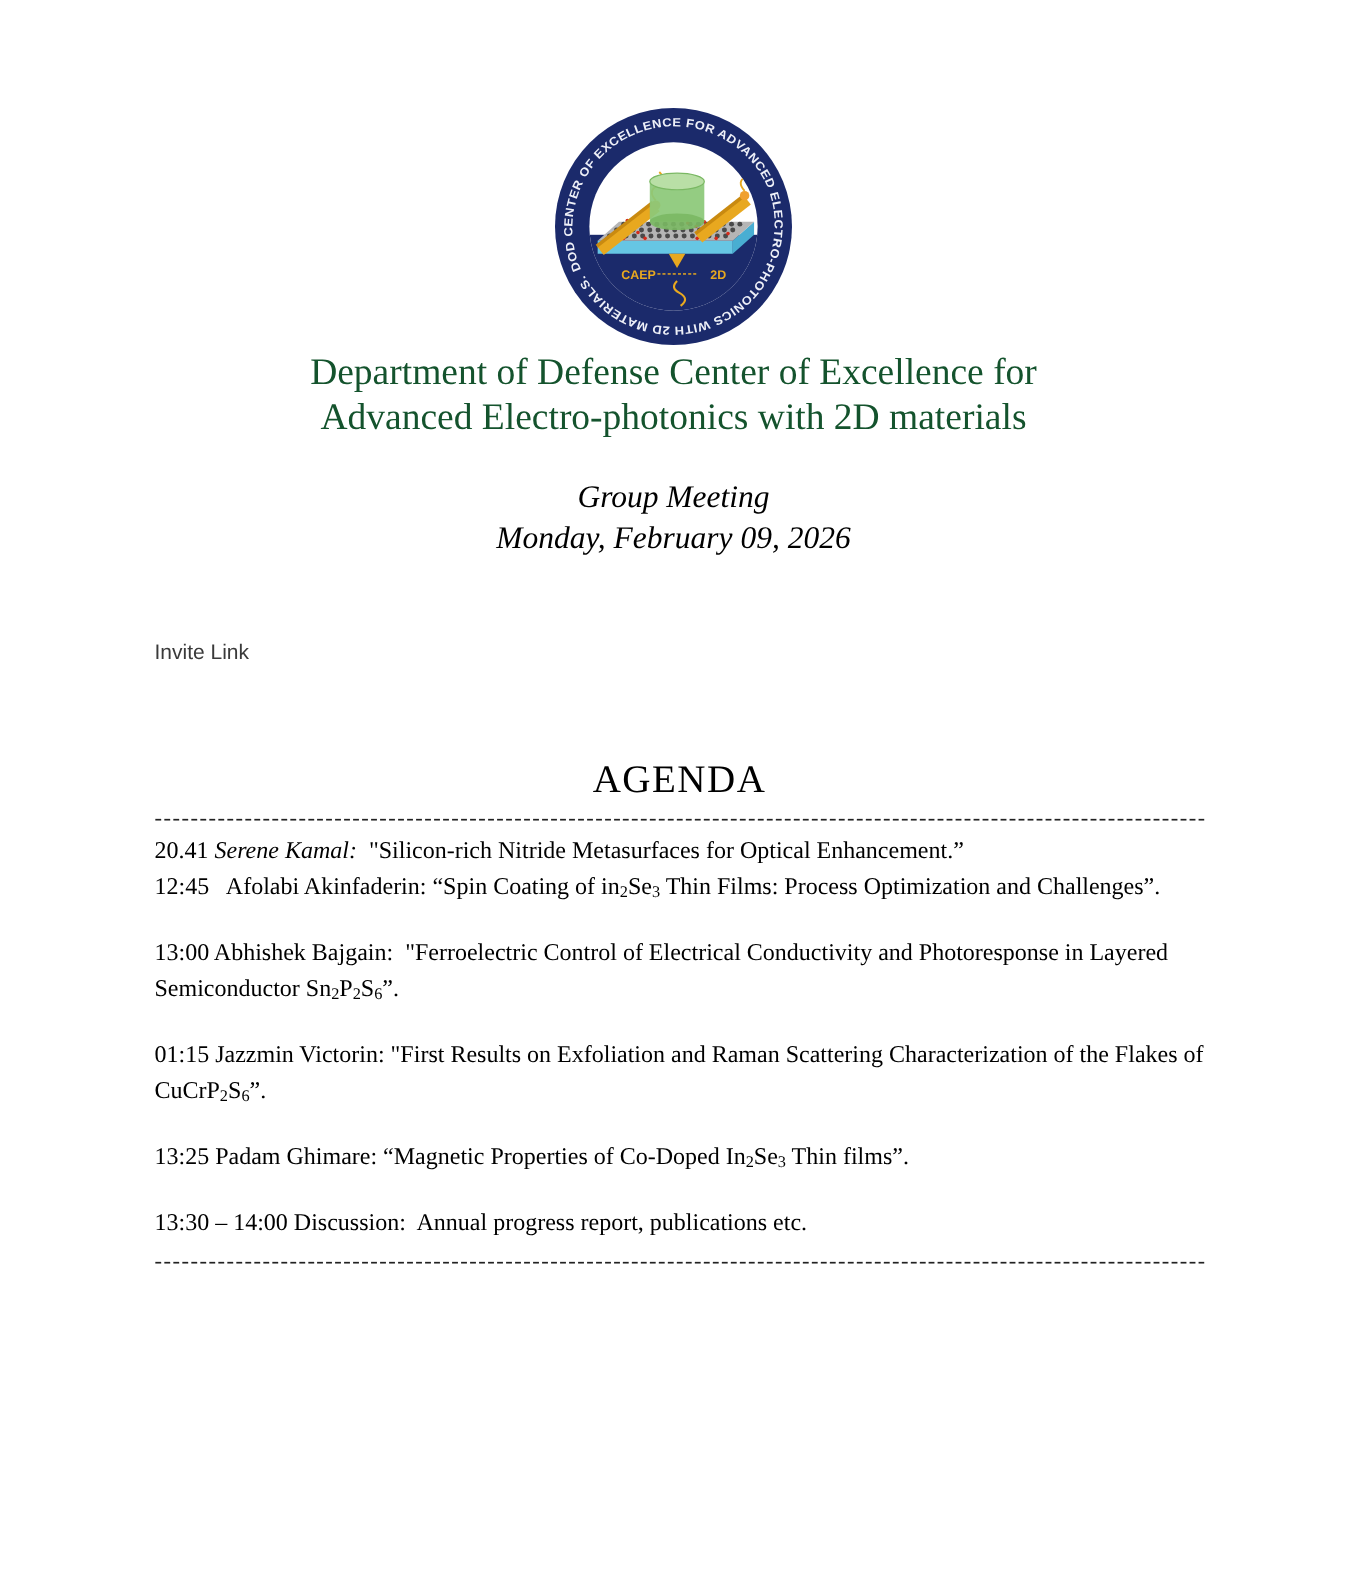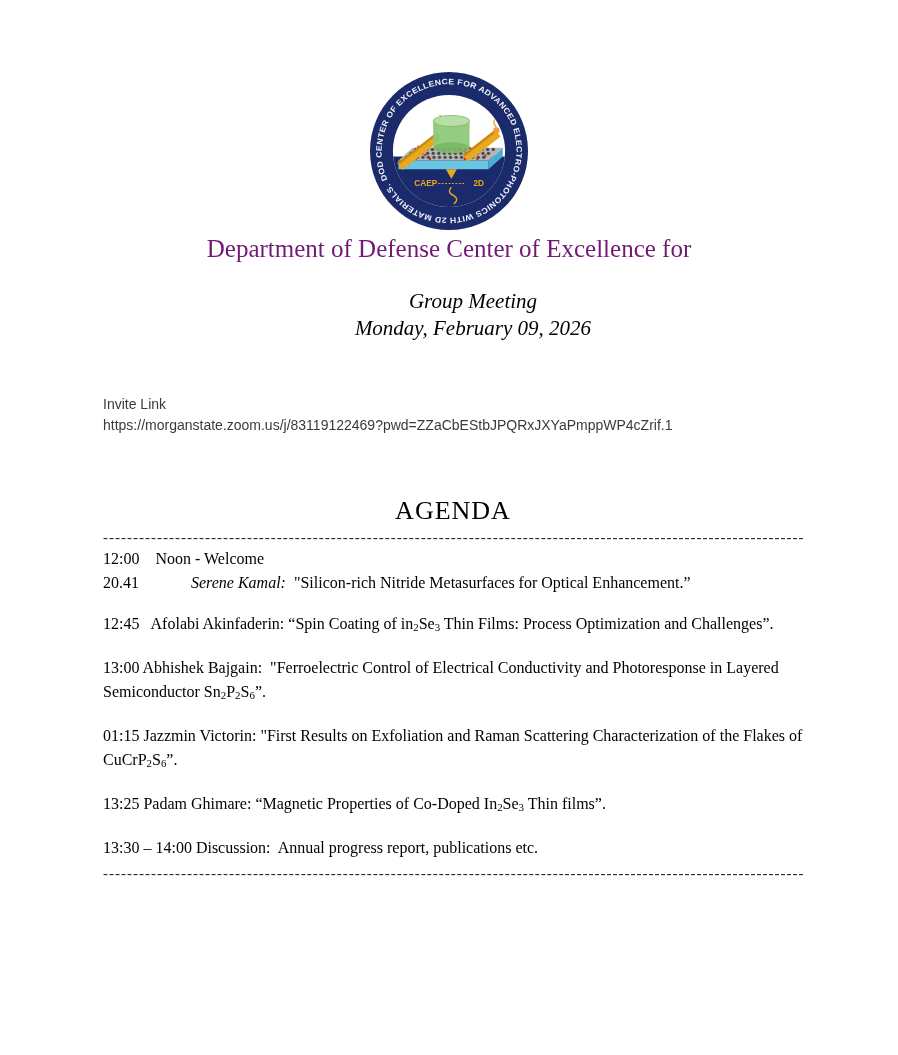--- a/index.html
+++ b/index.html
@@ -3,23 +3,23 @@
 <meta charset="utf-8">
 <style>
   * { margin:0; padding:0; box-sizing:border-box; }
   html,body { background:#ffffff; }
   .page {
     position:relative; width:898px; height:1055px; background:#fff;
     font-family:"Liberation Serif","DejaVu Serif",serif; color:#000;
     overflow:hidden;
   }
   .logo { display:block; margin:72px auto 0 auto; width:158px; height:158px; }
-  .doc-title { margin-top:4px; text-align:center; font-size:25px; line-height:30px; color:#701a75; }
+  .doc-title { margin-top:4px; text-align:center; font-size:25px; line-height:30px; color:#14532d; }
   .meeting-block { margin-top:24px; text-align:center; font-size:21px; line-height:27px; }
-  .it { font-style:italic;margin-left:48px; }
+  .it { font-style:italic; }
   .invite-block {
     margin:52px 0 0 103px; width:700px;
     font-family:"Liberation Sans","DejaVu Sans",sans-serif;
     font-size:14px; line-height:21px; color:#3a3a3a;
   }
   .agenda-wrap { margin:0 auto; width:700px; margin-left:103px; }
   .agenda-heading { margin-top:60px; text-align:center; font-size:26px; letter-spacing:1px; }
   .agenda-heading span { text-underline-offset:3px; }
   .divider {
     margin-top:4px; width:100%; height:15px; overflow:hidden;
@@ -147,39 +147,38 @@
       <polygon points="96,123 110,123 103,135" fill="#e8a81f"></polygon>
       <text x="56" y="144" font-family="Liberation Sans, DejaVu Sans, sans-serif" font-size="10.5" font-weight="bold" fill="#e8a81f">CAEP</text>
       <text x="86" y="143" font-family="Liberation Sans, DejaVu Sans, sans-serif" font-size="10" font-weight="bold" fill="#e8a81f" letter-spacing="1">--------</text>
       <text x="131" y="144" font-family="Liberation Sans, DejaVu Sans, sans-serif" font-size="10.5" font-weight="bold" fill="#e8a81f">2D</text>
       <path d="M103,146 q-6,6 2,10 q9,5 1,11" stroke="#e8a81f" stroke-width="1.8" fill="none"></path>
     </g>
   </svg>
 
   <div class="doc-title">
     <div>Department of Defense Center of Excellence for</div>
+    <div>Advanced Electro-photonics with 2D materials</div>
   </div>
 
   <div class="meeting-block">
     <div class="it">Group Meeting</div>
     <div class="it">Monday, February 09, 2026</div>
   </div>
 
   <div class="invite-block">
     <div>Invite Link</div>
-    <div>https://morganstate.zoom.us/j/83119122469?pwd=ZZaCbEStbJPQRxJXYaPmppWP4cZrif.1</div>
   </div>
 
   <div class="agenda-wrap">
     <div class="agenda-heading">
       <span>AGENDA</span>
     </div>
     <div class="divider">------------------------------------------------------------------------------------------------------------------------------------------------------</div>
     <div class="agenda-list" id="agenda-list">
-        <p class="agenda-item"><span>12:00    Noon - Welcome</span></p>
         <p class="agenda-item"><span>20.41 </span><span class="it">Serene Kamal:</span><span>  "Silicon-rich Nitride Metasurfaces for Optical Enhancement.”</span></p>
         <p class="agenda-item"><span>12:45   Afolabi Akinfaderin: “Spin Coating of in</span><span class="sb">2</span><span>Se</span><span class="sb">3</span><span> Thin Films: Process Optimization and Challenges”.</span></p>
         <p class="agenda-item"><span>13:00 Abhishek Bajgain:  "Ferroelectric Control of Electrical Conductivity and Photoresponse in Layered Semiconductor Sn</span><span class="sb">2</span><span>P</span><span class="sb">2</span><span>S</span><span class="sb">6</span><span>”.</span></p>
         <p class="agenda-item"><span>01:15 Jazzmin Victorin: "First Results on Exfoliation and Raman Scattering Characterization of the Flakes of CuCrP</span><span class="sb">2</span><span>S</span><span class="sb">6</span><span>”.</span></p>
         <p class="agenda-item"><span>13:25 Padam Ghimare: “Magnetic Properties of Co-Doped In</span><span class="sb">2</span><span>Se</span><span class="sb">3</span><span> Thin films”.</span></p>
         <p class="agenda-item"><span>13:30 – 14:00 Discussion:  Annual progress report, publications etc.</span></p>
       </div>
     <div class="divider bottom">------------------------------------------------------------------------------------------------------------------------------------------------------</div>
   </div>
 

